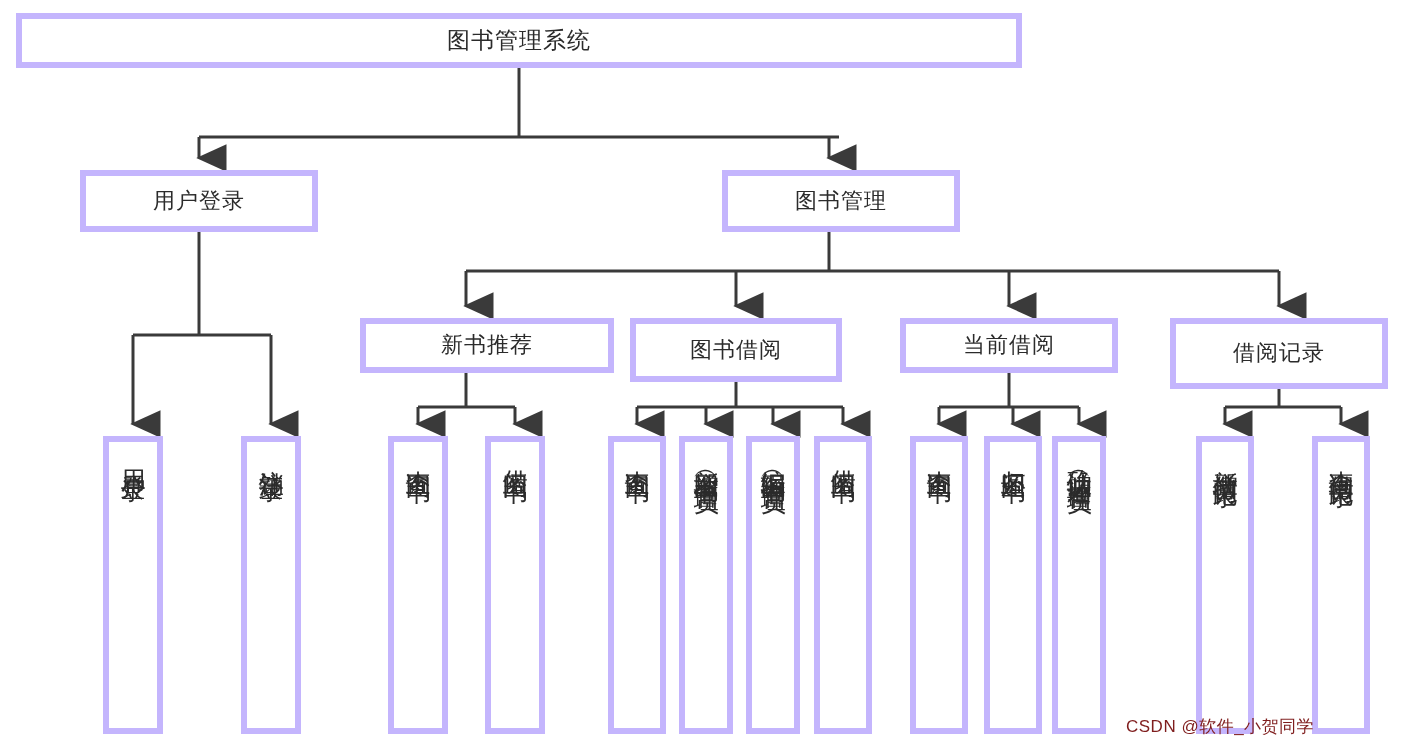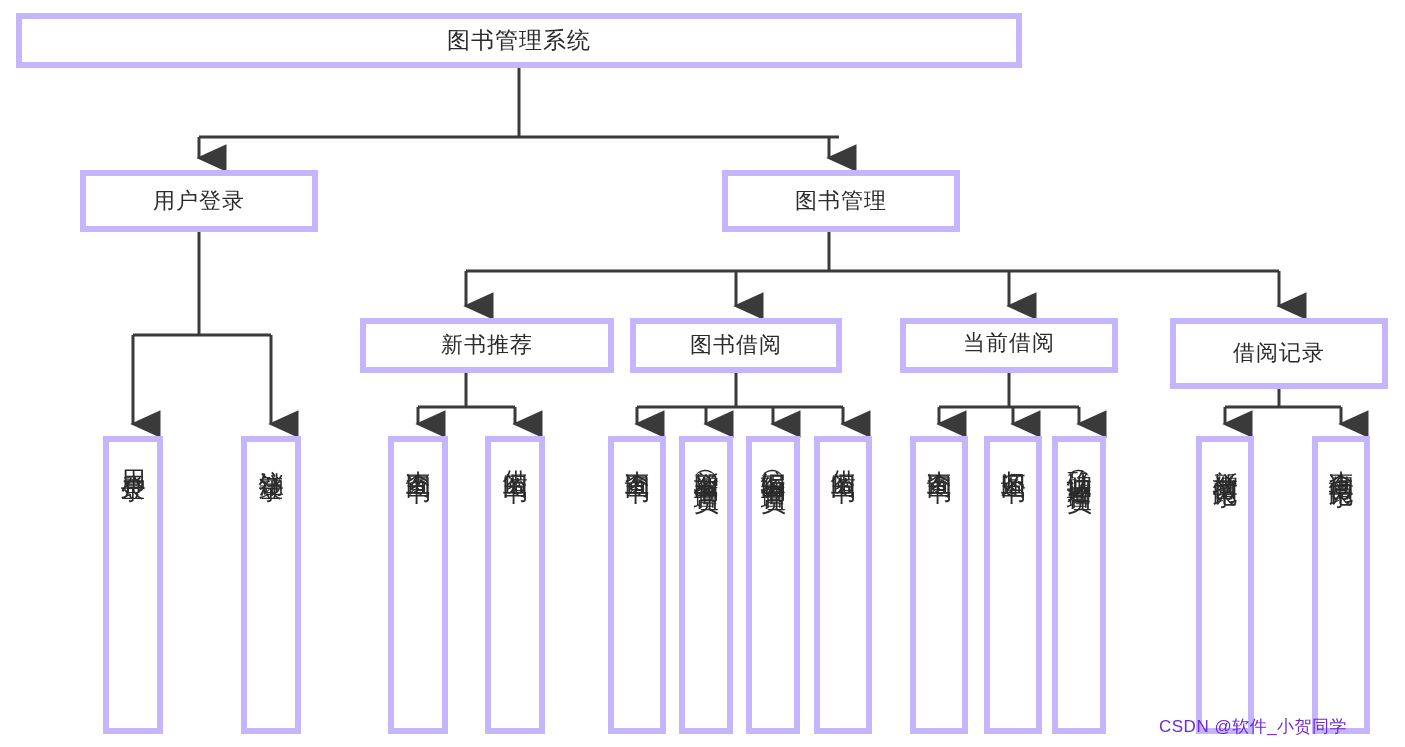--- a/index.html
+++ b/index.html
@@ -139,24 +139,24 @@
   <div class="node-box horizontal" style="left: 80px; top: 170px; width: 238px; height: 62px;">
     <span class="node-label">用户登录</span>
   </div>
   <div class="node-box horizontal" style="left: 710px; top: 170px; width: 238px; height: 62px; margin-left: 12px;">
     <span class="node-label">图书管理</span>
   </div>
 
   <div class="node-box horizontal" style="left: 360px; top: 318px; width: 254px; height: 55px;">
     <span class="node-label">新书推荐</span>
   </div>
-  <div class="node-box horizontal" style="left: 630px; top: 318px; width: 212px; height: 55px;">
+  <div class="node-box horizontal" style="left: 630px; top: 318px; width: 212px; height: 64px;">
     <span class="node-label">图书借阅</span>
   </div>
-  <div class="node-box horizontal" style="left: 900px; top: 318px; width: 218px; height: 55px; font-family: Liberation Mono, monospace;">
+  <div class="node-box horizontal" style="left: 900px; top: 318px; width: 218px; height: 55px;">
     <span class="node-label">当前借阅</span>
   </div>
   <div class="node-box horizontal" style="left: 1170px; top: 318px; width: 218px; height: 71px;">
     <span class="node-label">借阅记录</span>
   </div>
 
   <div class="node-box vertical" style="left: 103px; top: 436px; width: 60px; height: 298px;">
     <span class="node-label">用户登录</span>
   </div>
   <div class="node-box vertical" style="left: 241px; top: 436px; width: 60px; height: 298px;">
@@ -189,14 +189,14 @@
   <div class="node-box vertical" style="left: 1052px; top: 436px; width: 54px; height: 298px;">
     <span class="node-label">确认归还（管理员）</span>
   </div>
   <div class="node-box vertical" style="left: 1196px; top: 436px; width: 58px; height: 298px;">
     <span class="node-label">新增借阅记录</span>
   </div>
   <div class="node-box vertical" style="left: 1312px; top: 436px; width: 58px; height: 298px;">
     <span class="node-label">查询借阅记录</span>
   </div>
 
-  <div class="watermark" style="left: 1126px; top: 715px; color: #6d28d9; margin-left: 33px;">CSDN @软件_小贺同学</div>
+  <div class="watermark" style="left: 1126px; top: 715px; color: #7f1d1d;">CSDN @软件_小贺同学</div>
 </div>
 
 </body></html>

